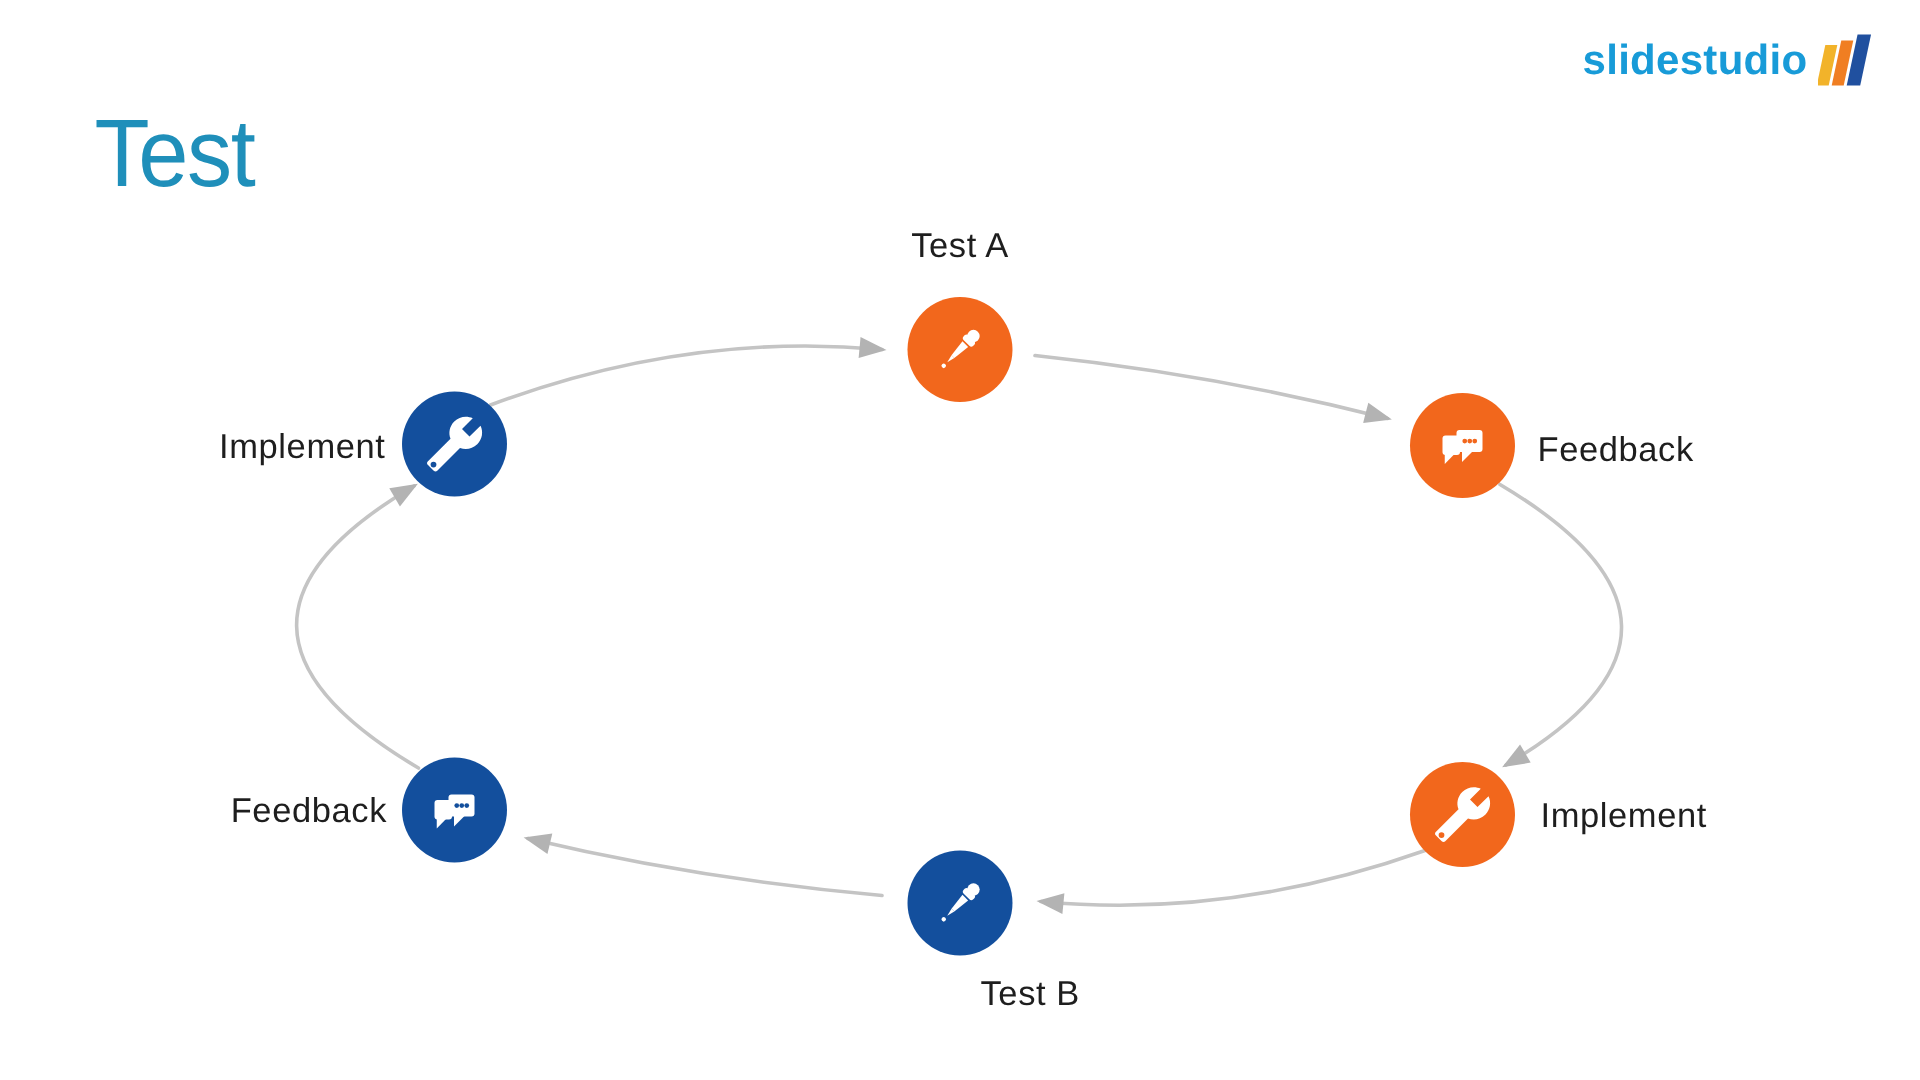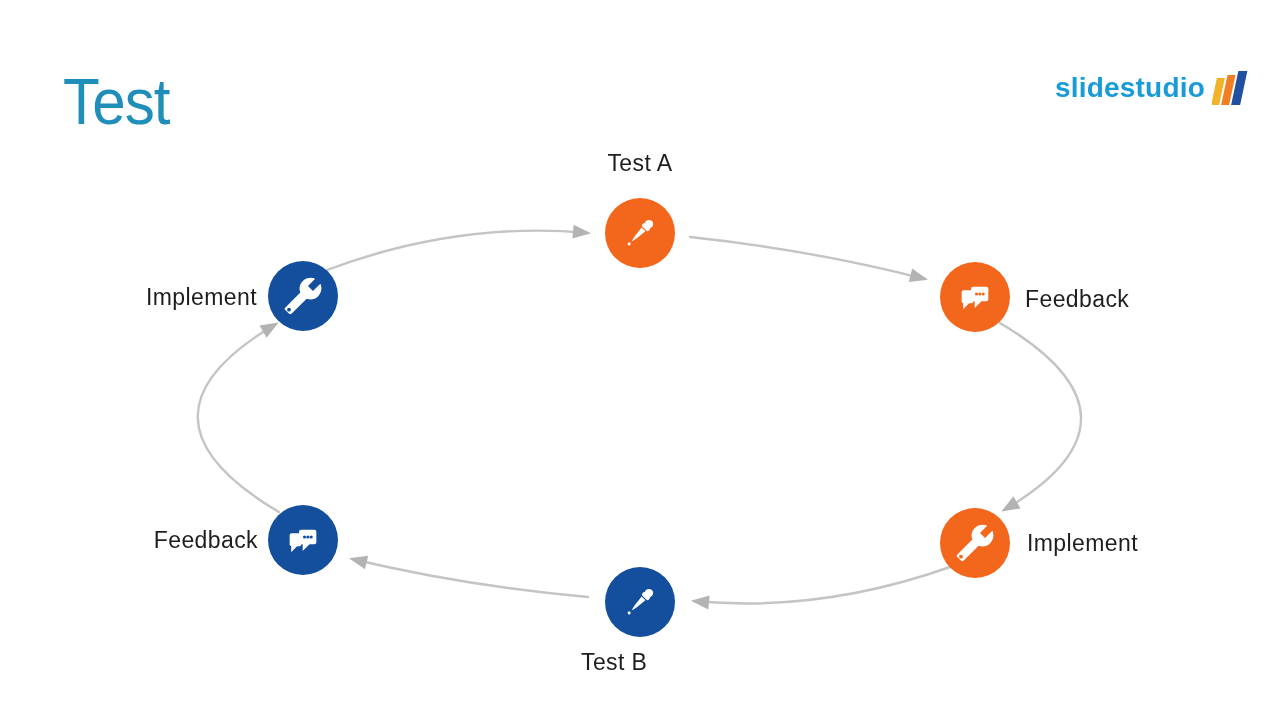--- a/index.html
+++ b/index.html
@@ -10,21 +10,21 @@
 
   
   .slide-title {
     position:absolute; left:63px; top:70px; margin:0;
     font-size:64px; line-height:1; font-weight:500;
     color:var(--title); letter-spacing:-1px;
     transform:scaleX(.94); transform-origin:left top;
   }
 
   
-  .logo { position:absolute; top:20px; right:30px; display:flex; align-items:center; gap:7px;margin-top:48px; }
+  .logo { position:absolute; top:20px; right:30px; display:flex; align-items:center; gap:7px; }
   .logo-text { font-size:28px; font-weight:700; color:var(--logo_text); letter-spacing:.2px; }
   .logo-mark { display:block; }
 
   
   .arcs { position:absolute; left:0; top:0; pointer-events:none; }
 
   
   .circle {
     position:absolute; width:70px; height:70px; border-radius:50%;
     display:flex; align-items:center; justify-content:center;
@@ -38,21 +38,21 @@
     position:absolute; font-size:23px; color:var(--label);
     letter-spacing:.4px; white-space:nowrap;
   }
   
   .c0{left:605px;top:198px} .c1{left:940px;top:262px} .c2{left:940px;top:508px}
   .c3{left:605px;top:567px} .c4{left:268px;top:505px} .c5{left:268px;top:261px}
   
   .l0{left:560px;top:150px;width:160px;text-align:center;}
   .l1{left:1025px;top:286px;}
   .l2{left:1027px;top:530px;}
-  .l3{left:581px;top:649px;width:160px;text-align:left;}
+  .l3{left:560px;top:649px;width:160px;text-align:right;}
   .l4{left:98px;top:527px;width:160px;text-align:right;}
   .l5{left:97px;top:284px;width:160px;text-align:right;}
 </style>
 </head>
 <body>
 
 <div class="slide">
 
   <h1 class="slide-title">Test</h1>
 

